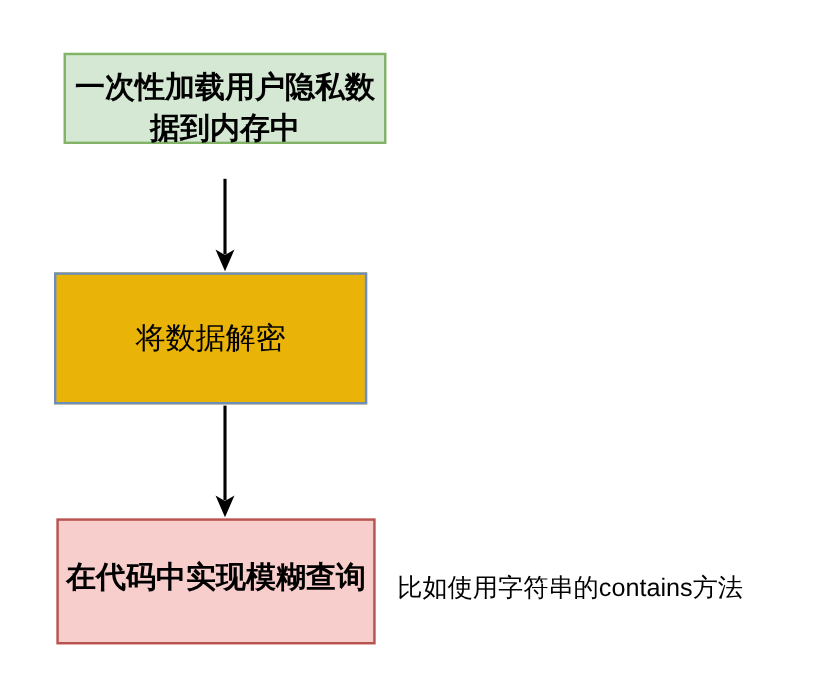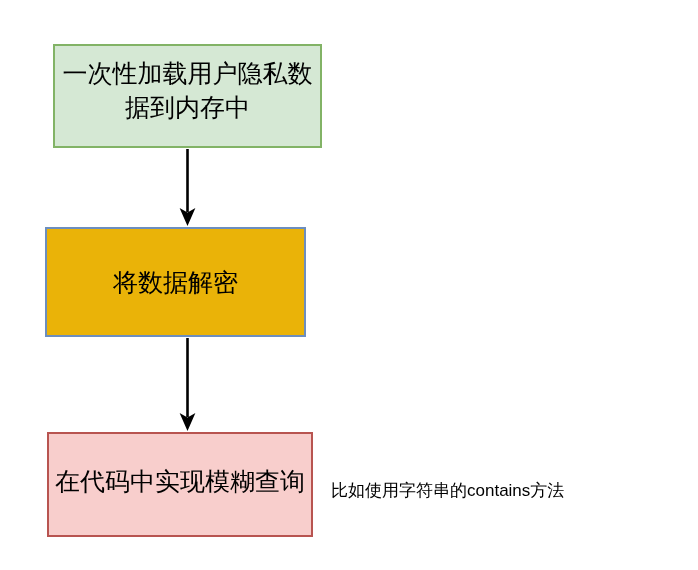--- a/index.html
+++ b/index.html
@@ -40,25 +40,26 @@
     font-size: 25px;
     line-height: 34px;
     color: #000000;
     letter-spacing: 0px;
   }
 
   #node-load {
     left: 53px;
     top: 44px;
     width: 269px;
-    height: 104px;
+    height: 76px;
     background: #d5e8d4;
     border-color: #82b366;
     align-items: flex-start;
     padding-top: 10px;
+    font-weight: bold;
   }
   #node-load .node-label {
     width: 258px;
   }
 
   #node-decrypt {
     left: 45px;
     top: 227px;
     width: 261px;
     height: 110px;
@@ -68,20 +69,21 @@
   }
 
   #node-fuzzy {
     left: 47px;
     top: 432px;
     width: 266px;
     height: 105px;
     background: #f8cecc;
     border-color: #b85450;
     align-items: center;
+    font-weight: bold;
   }
   #node-fuzzy .node-label {
     position: relative;
     top: -4px;
   }
 
   
   .connector-layer {
     position: absolute;
     left: 0;
@@ -89,21 +91,21 @@
     width: 698px;
     height: 570px;
     pointer-events: none;
   }
 
   
   #annotation-contains {
     position: absolute;
     left: 331px;
     top: 474px;
-    font-size: 17px;
+    font-size: 21px;
     line-height: 34px;
     white-space: nowrap;
     color: #000000;
   }
 </style>
 </head>
 <body>
 
 <div class="canvas">
 

